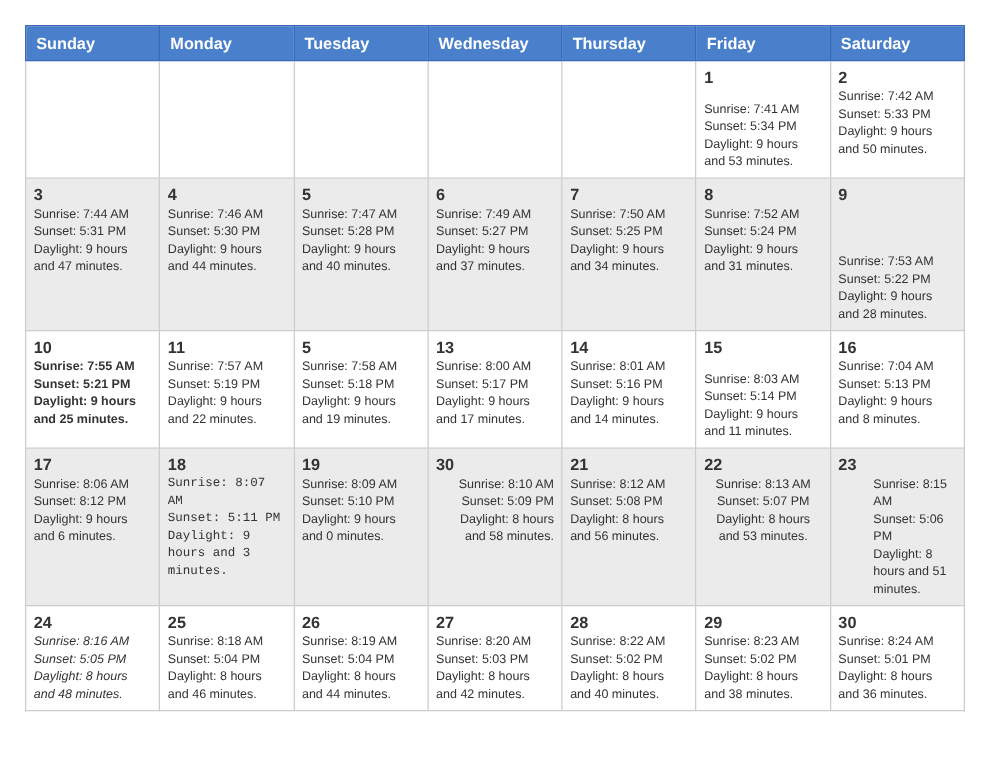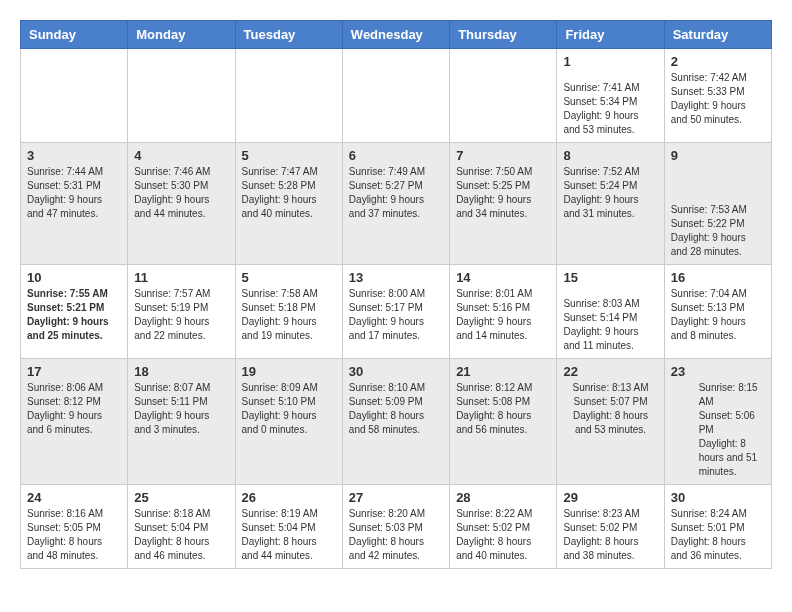--- a/index.html
+++ b/index.html
@@ -214,33 +214,33 @@
         </tr>
         <tr>
           <td>
             <span class="day-num">17</span>
             <div class="day-info" style="white-space: pre-line;">Sunrise: 8:06 AM
 Sunset: 8:12 PM
 Daylight: 9 hours and 6 minutes.</div>
           </td>
           <td>
             <span class="day-num">18</span>
-            <div class="day-info" style="white-space: pre-line;">Sunrise: 8:07 AM
+            <div class="day-info" style="white-space: pre-line; font-family: Liberation Mono, monospace;">Sunrise: 8:07 AM
 Sunset: 5:11 PM
 Daylight: 9 hours and 3 minutes.</div>
           </td>
           <td>
             <span class="day-num">19</span>
             <div class="day-info" style="white-space: pre-line;">Sunrise: 8:09 AM
 Sunset: 5:10 PM
 Daylight: 9 hours and 0 minutes.</div>
           </td>
           <td>
             <span class="day-num">30</span>
-            <div class="day-info" style="white-space: pre-line;">Sunrise: 8:10 AM
+            <div class="day-info" style="white-space: pre-line; text-align: right;">Sunrise: 8:10 AM
 Sunset: 5:09 PM
 Daylight: 8 hours and 58 minutes.</div>
           </td>
           <td>
             <span class="day-num">21</span>
             <div class="day-info" style="white-space: pre-line;">Sunrise: 8:12 AM
 Sunset: 5:08 PM
 Daylight: 8 hours and 56 minutes.</div>
           </td>
           <td>
@@ -252,21 +252,21 @@
           <td>
             <span class="day-num">23</span>
             <div class="day-info" style="white-space: pre-line; margin-left: 28px;">Sunrise: 8:15 AM
 Sunset: 5:06 PM
 Daylight: 8 hours and 51 minutes.</div>
           </td>
         </tr>
         <tr>
           <td>
             <span class="day-num">24</span>
-            <div class="day-info" style="white-space: pre-line;">Sunrise: 8:16 AM
+            <div class="day-info" style="white-space: pre-line; font-style: italic;">Sunrise: 8:16 AM
 Sunset: 5:05 PM
 Daylight: 8 hours and 48 minutes.</div>
           </td>
           <td>
             <span class="day-num">25</span>
             <div class="day-info" style="white-space: pre-line;">Sunrise: 8:18 AM
 Sunset: 5:04 PM
 Daylight: 8 hours and 46 minutes.</div>
           </td>
           <td>

